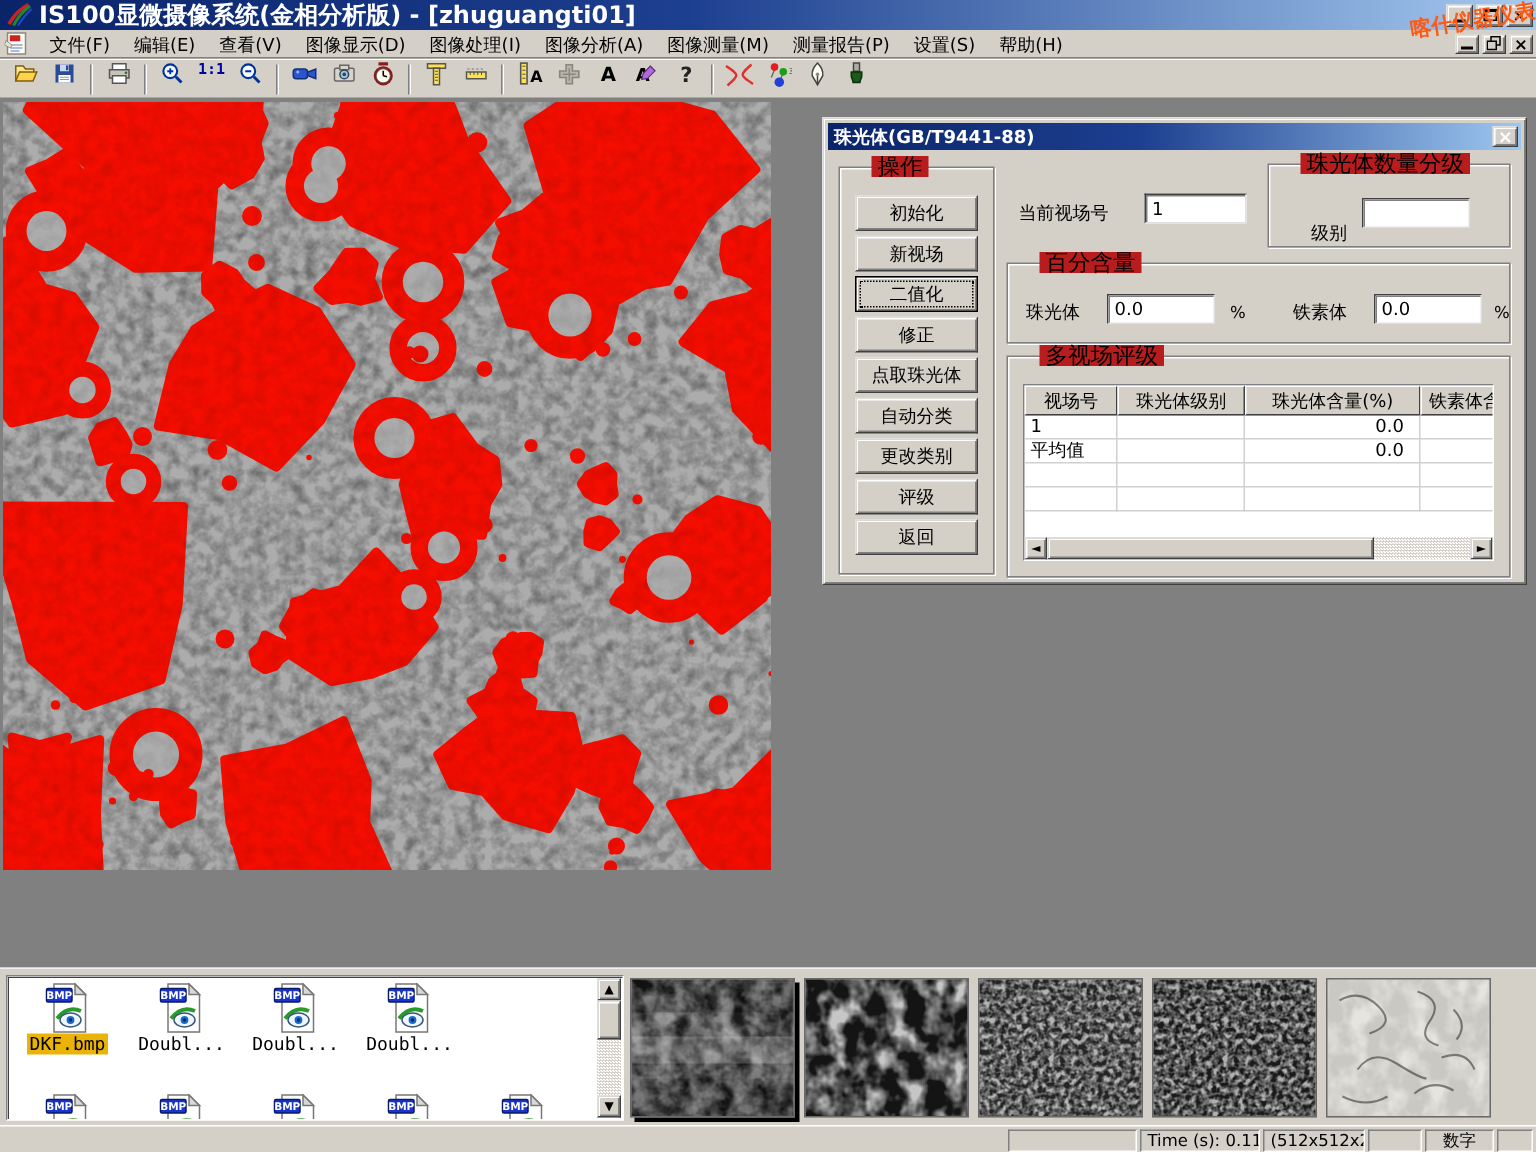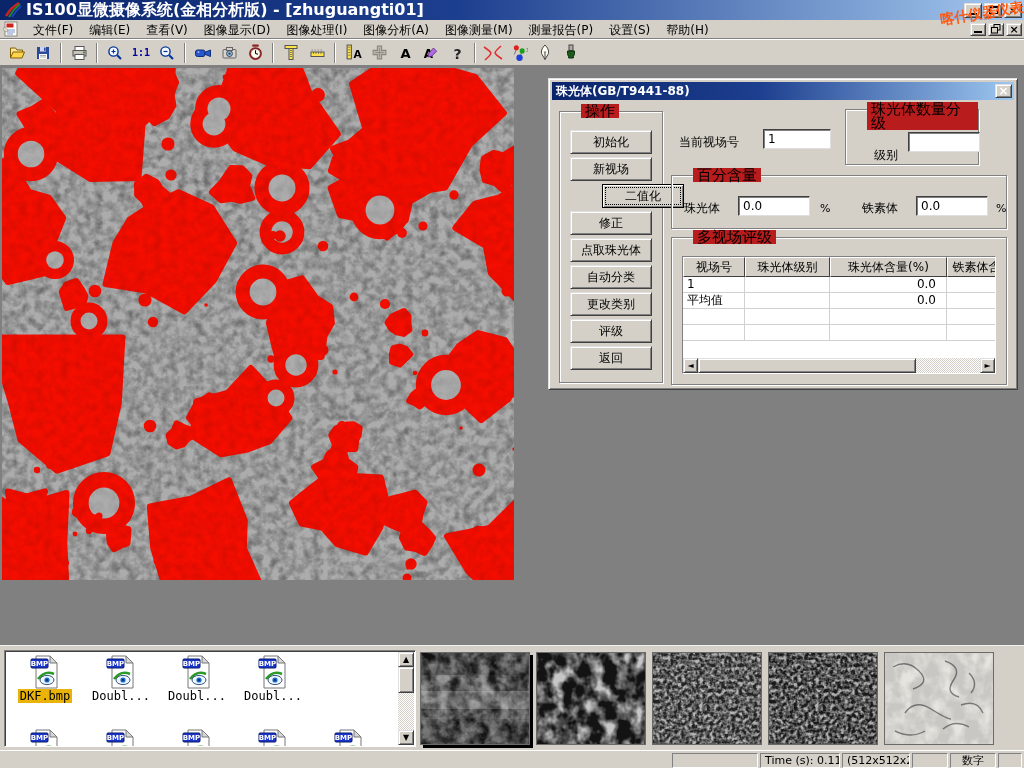--- a/index.html
+++ b/index.html
@@ -23,37 +23,37 @@
 
   
   .menubar{position:absolute;left:0;top:20px;width:1024px;height:19px;background:#d4d0c8;display:flex;align-items:center;border-bottom:1px solid #808080;z-index:9;}
   .doc-icon{width:18px;height:16px;margin:0 4px 0 3px;}
   .menu-item{padding:1px 8px;height:15px;line-height:15px;white-space:nowrap;}
   .mdi-ctrls{margin-left:auto;display:flex;margin-right:2px;}
   .mdi-ctrls .winbtn{width:16px;height:13px;}
 
   
   .toolbar{position:absolute;left:0;top:39px;width:1024px;height:27px;background:#d4d0c8;border-top:1px solid #fff;border-bottom:1px solid #808080;display:flex;align-items:center;padding-left:4px;z-index:8;}
-  .tb-btn{width:26px;height:24px;display:flex;align-items:center;justify-content:center;background:transparent;border:none;padding:0;}
+  .tb-btn{width:26px;height:24px;display:flex;align-items:flex-start;justify-content:center;background:transparent;border:none;padding:0;}
   .tb-sep{width:2px;height:20px;border-left:1px solid #808080;border-right:1px solid #fff;margin:0 4px;}
   .ratio{font-size:10px;font-weight:bold;color:#0000a0;font-family:"DejaVu Sans Mono",monospace;}
 
   
   .client{position:absolute;left:0;top:66px;width:1024px;height:579px;background:#808080;}
   .micrograph{position:absolute;left:2px;top:2px;width:512px;height:512px;display:block;}
 
   
   .dialog{position:absolute;left:548px;top:78px;width:470px;height:312px;background:#d4d0c8;border:1px solid;border-color:#dfdfdf #404040 #404040 #dfdfdf;box-shadow:inset 1px 1px 0 #fff, inset -1px -1px 0 #808080;z-index:20;}
   .dlg-title{position:absolute;left:3px;top:3px;right:3px;height:18px;background:linear-gradient(90deg,#0a246a 0%,#1d3f8f 45%,#9ec7f0 100%);display:flex;align-items:center;}
   .dlg-title span{color:#fff;font-weight:bold;font-size:12px;margin-left:4px;}
   .dlg-close{position:absolute;right:2px;top:2px;width:17px;height:14px;display:flex;align-items:center;justify-content:center;font-size:10px;font-weight:bold;}
   .groupbox{position:absolute;border:1px solid #808080;box-shadow:1px 1px 0 #fff, inset 1px 1px 0 #fff;}
   .group-label{position:absolute;top:-8px;left:21px;background:#b91c1c;padding:0 4px;font-size:15px;line-height:14px;}
   .op-btn{position:absolute;left:10px;width:82px;height:24px;font-size:12px;display:flex;align-items:center;justify-content:center;white-space:nowrap;}
-  .op-btn.focused{border:1px solid #000;outline:1px dotted #000;outline-offset:-4px;margin-left:32px;}
+  .op-btn.focused{border:1px solid #000;outline:1px dotted #000;outline-offset:-4px;}
   .dlg-label{position:absolute;font-size:12px;white-space:nowrap;}
 
   
   .mf-table{position:absolute;left:10px;top:18px;width:314px;height:118px;background:#fff;border:1px solid;border-color:#808080 #fff #fff #808080;overflow:hidden;}
   .mf-head{display:flex;width:356px;}
   .mf-th{height:20px;background:#d4d0c8;border:1px solid;border-color:#fff #404040 #404040 #fff;display:flex;align-items:center;justify-content:center;font-size:12px;white-space:nowrap;overflow:hidden;flex:none;}
   .mf-row{display:flex;width:356px;height:16px;border-bottom:1px solid #d0d0d0;}
   .mf-td{height:16px;font-size:12px;line-height:15px;border-right:1px solid #d0d0d0;white-space:nowrap;overflow:hidden;flex:none;padding:0 4px;}
   .num{text-align:right;padding-right:10px;}
   .hscroll{position:absolute;left:0;bottom:0;width:312px;height:15px;display:flex;}
@@ -479,21 +479,21 @@
     <button class="op-btn btn3d" style="top:126px">点取珠光体</button>
     <button class="op-btn btn3d" style="top:153px">自动分类</button>
     <button class="op-btn btn3d" style="top:180px">更改类别</button>
     <button class="op-btn btn3d" style="top:207px">评级</button>
     <button class="op-btn btn3d" style="top:234px">返回</button>
   </div>
 
   <span class="dlg-label" style="left:130px;top:55px;">当前视场号</span>
   <input class="win-input" style="position: absolute; left: 214px; top: 50px; width: 68px;" value="1">
 
-  <div class="groupbox" style="left:296px;top:30px;width:134px;height:56px;">
+  <div class="groupbox" style="left:296px;top:30px;width:162px;height:56px;">
     <span class="group-label">珠光体数量分级</span>
     <span class="dlg-label" style="left:28px;top:26px;margin-top:11px;">级别</span>
     <input class="win-input" style="position: absolute; left: 62px; top: 22px; width: 72px;" value="">
   </div>
 
   <div class="groupbox" style="left:122px;top:96px;width:336px;height:54px;">
     <span class="group-label">百分含量</span>
     <span class="dlg-label" style="left:12px;top:24px;">珠光体</span>
     <input class="win-input" style="position: absolute; left: 66px; top: 20px; width: 72px;" value="0.0">
     <span class="dlg-label" style="left:148px;top:26px;font-size:11px;">%</span>

